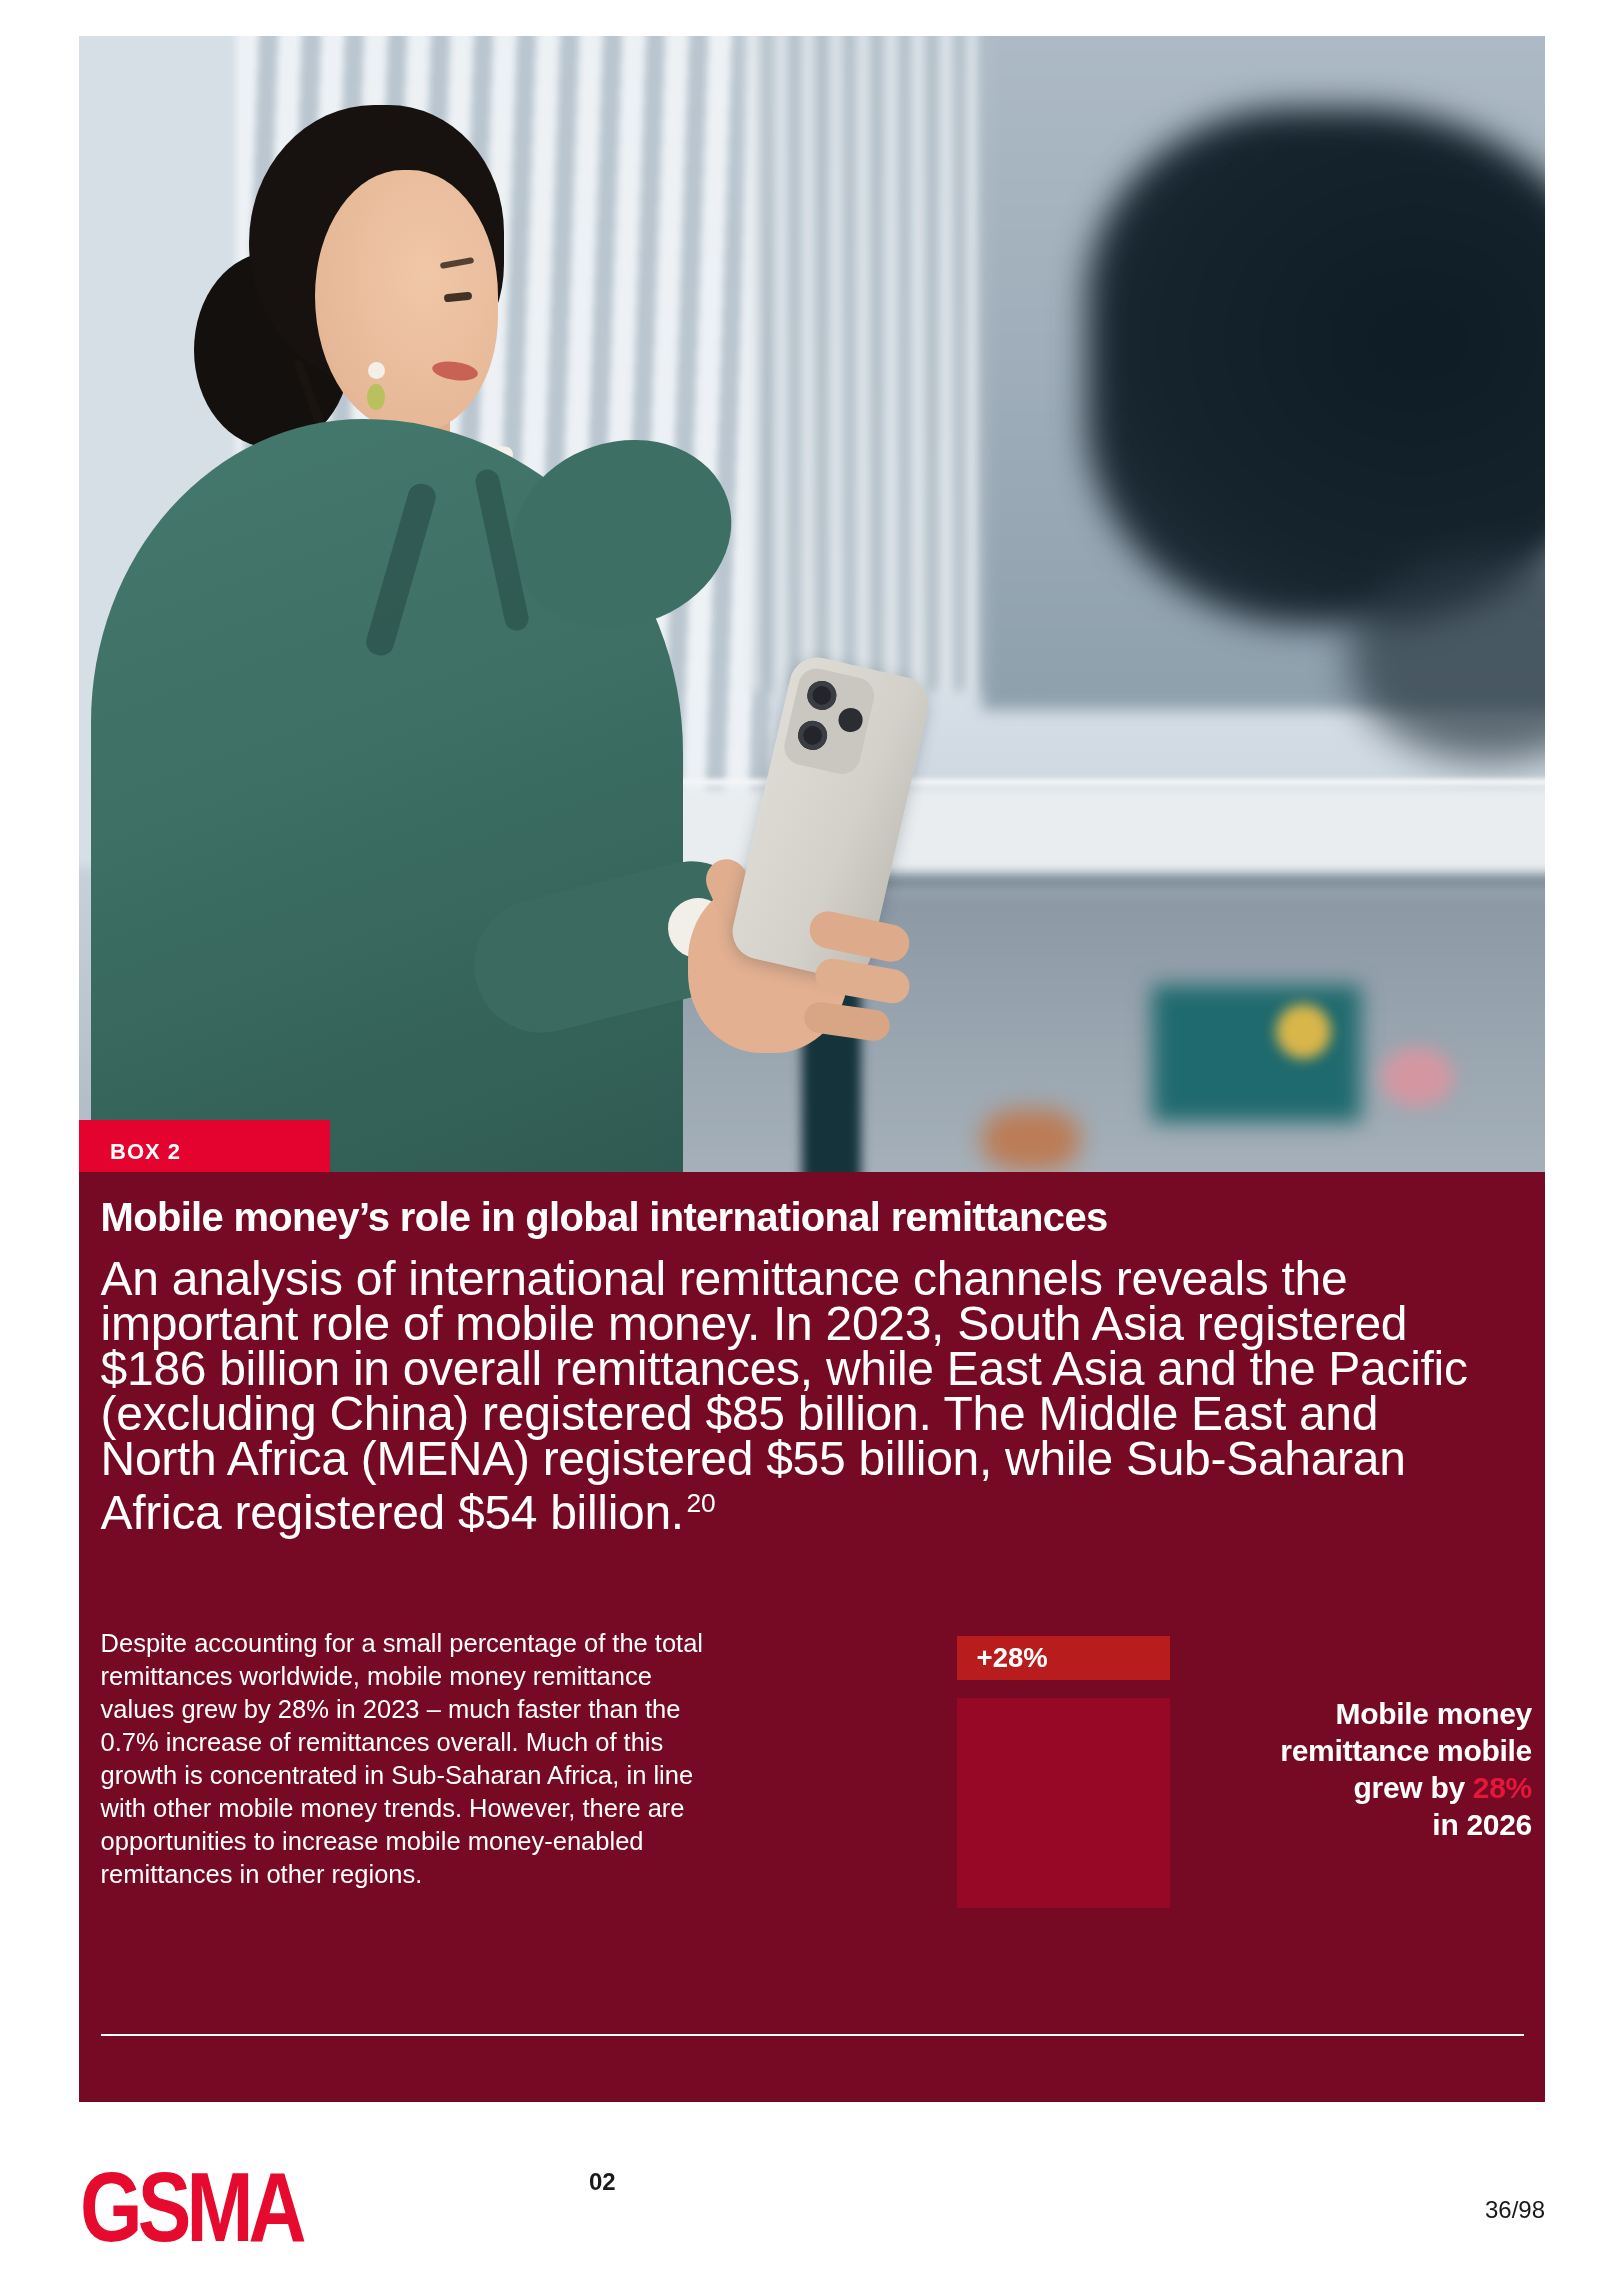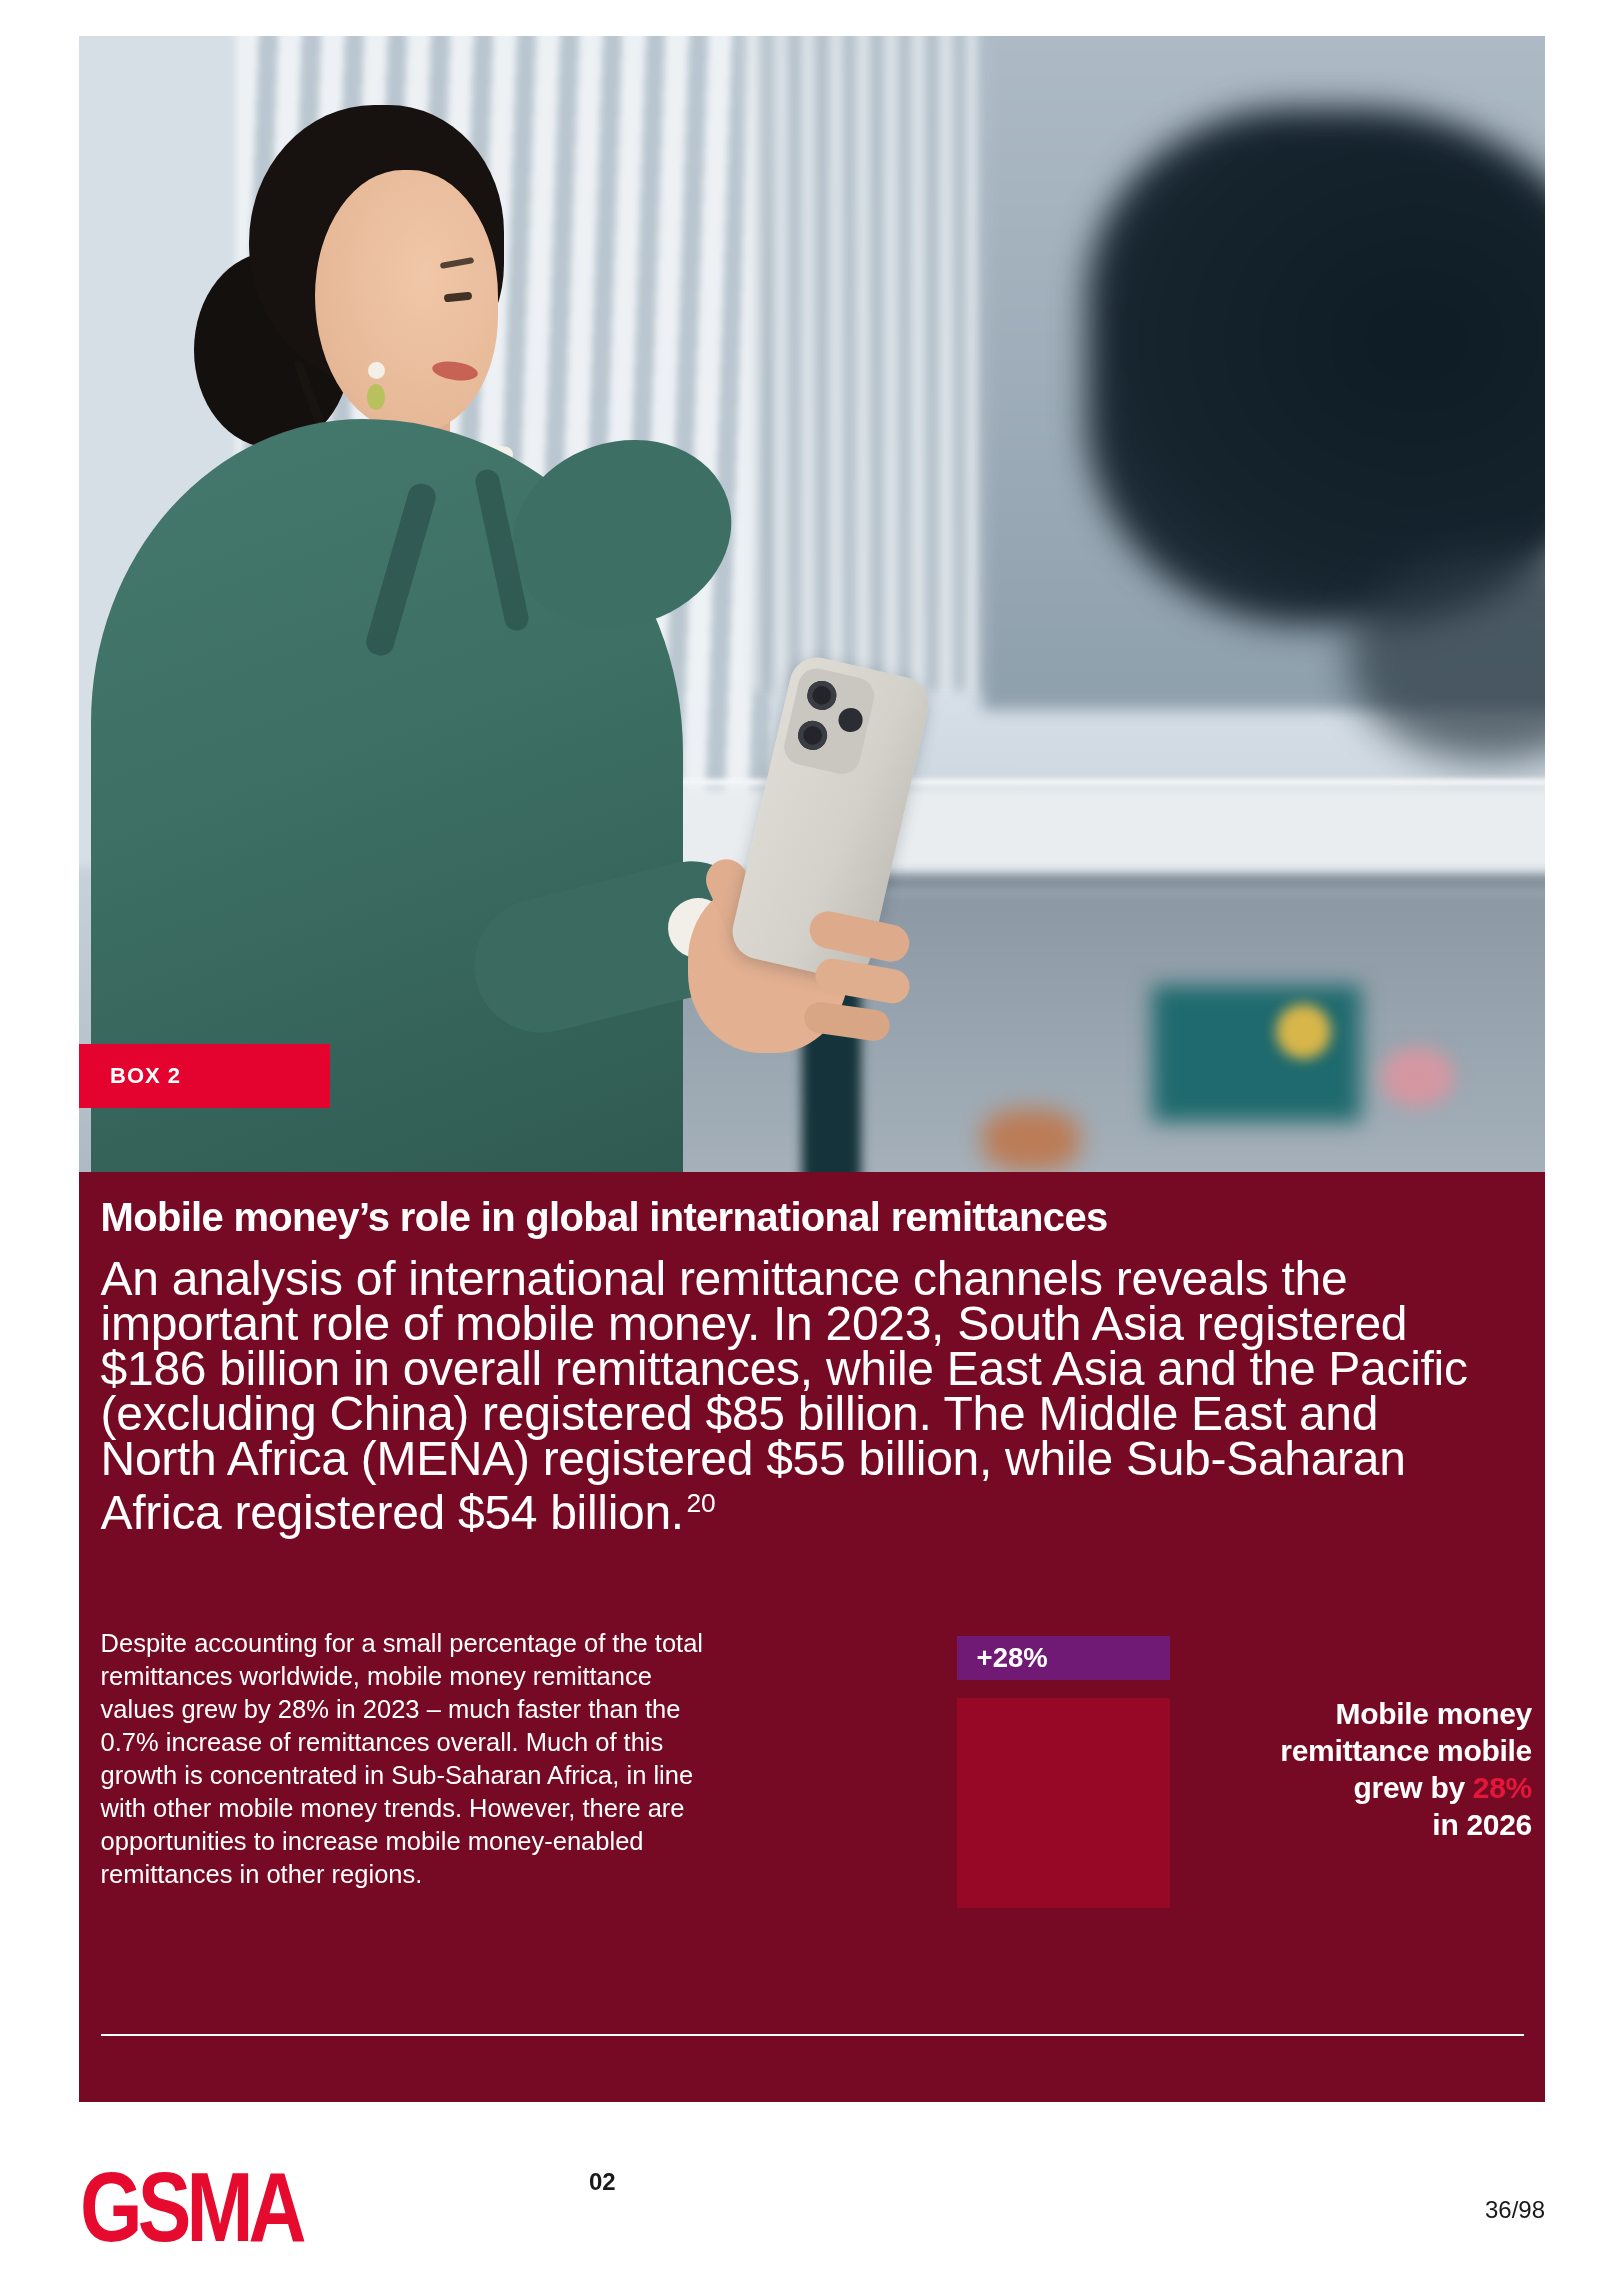--- a/index.html
+++ b/index.html
@@ -66,21 +66,21 @@
   .ph-cam-module{left:9.2px;top:10.5px;width:77px;height:98px;background:#c9c7c0;border-radius:18.3px;}
   .ph-lens1{left:19.6px;top:22px;width:29px;height:29px;background:#23252a;border-radius:50%;box-shadow:inset 0 0 0 5.2px #3a3d44;}
   .ph-lens2{left:19.6px;top:63px;width:29px;height:29px;background:#23252a;border-radius:50%;box-shadow:inset 0 0 0 5.2px #3a3d44;}
   .ph-lens3{left:56px;top:42px;width:23.6px;height:23.6px;background:#2b2d33;border-radius:50%;}
   .ph-finger1{left:730px;top:882px;width:101px;height:37px;background:#ddab8c;border-radius:19.6px;transform:rotate(12deg);}
   .ph-finger2{left:736px;top:928px;width:95px;height:34px;background:#dfae8f;border-radius:18.3px;transform:rotate(10deg);}
   .ph-finger3{left:725px;top:970px;width:86px;height:31px;background:#d9a685;border-radius:17px;transform:rotate(8deg);}
 
   
   .box-label{
-    position:absolute;left:79px;top:1044px;width:251px;height:64px;
+    position:absolute;left:79px;top:1120px;width:251px;height:64px;
     background:#e4032e;color:#ffffff;display:flex;align-items:center;
     padding-left:31px;box-sizing:border-box;
     font-size:22px;font-weight:bold;letter-spacing:1px;
   }
 
   
   .panel{
     position:absolute;left:79px;top:1172px;width:1466px;height:930px;
     background:#760a24;color:#ffffff;text-decoration:underline;
   }
@@ -93,21 +93,21 @@
     font-size:48px;font-weight:normal;line-height:45px;letter-spacing:-0.3px;
   }
   .lead sup{font-size:0.55em;vertical-align:super;margin-left:2.6px;}
   .body-sm{
     position:absolute;left:21.6px;top:455px;margin:0;width:628px;
     font-size:25.5px;line-height:33px;
   }
 
   .chart{position:absolute;left:878px;top:464px;width:213px;height:345px;}
   .bar-top{
-    position:absolute;left:0;top:0;width:213px;height:44px;background:#701a75;
+    position:absolute;left:0;top:0;width:213px;height:44px;background:#b91c1c;
     display:flex;align-items:center;padding-left:19.6px;box-sizing:border-box;
     font-size:27.5px;font-weight:bold;color:#ffffff;
   }
   .bar-base{position:absolute;left:0;top:62px;width:213px;height:210px;background:#970826;}
 
   .caption{
     position:absolute;left:1126px;top:523px;width:327px;
     font-size:30px;font-weight:bold;line-height:37px;letter-spacing:-0.3px;text-align:right;
   }
   .caption .accent{color:#e4173a;}

